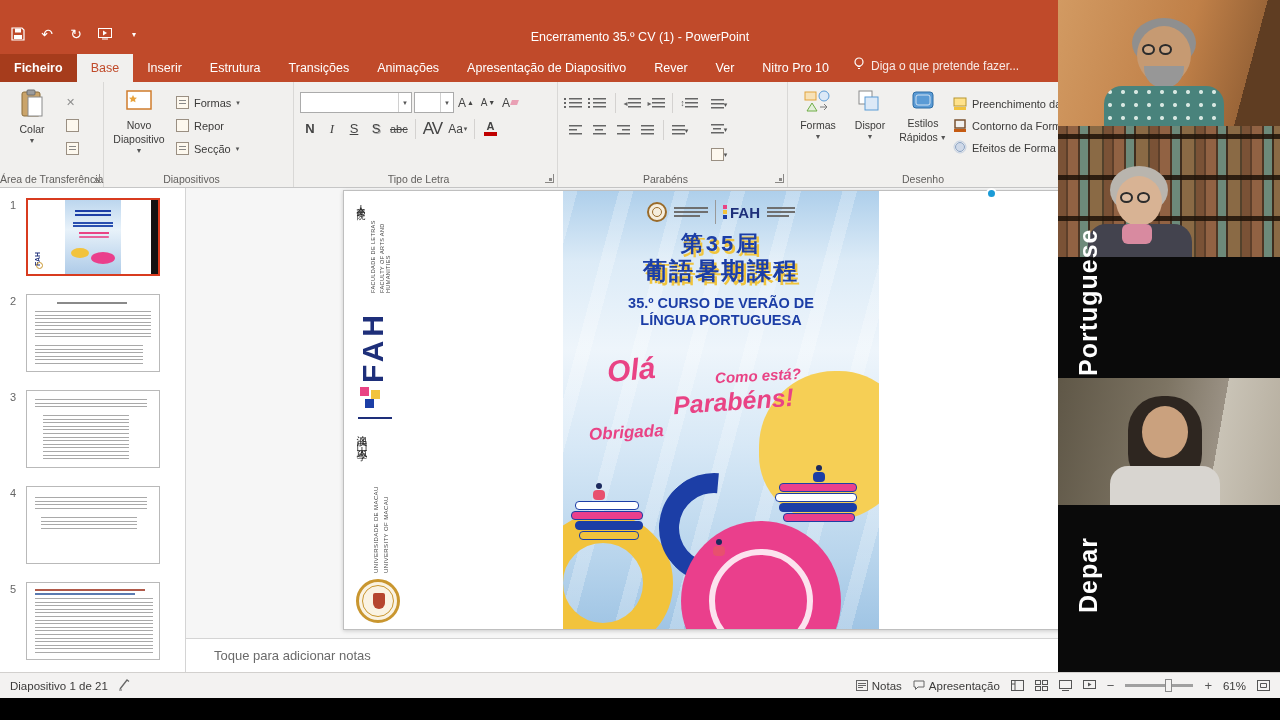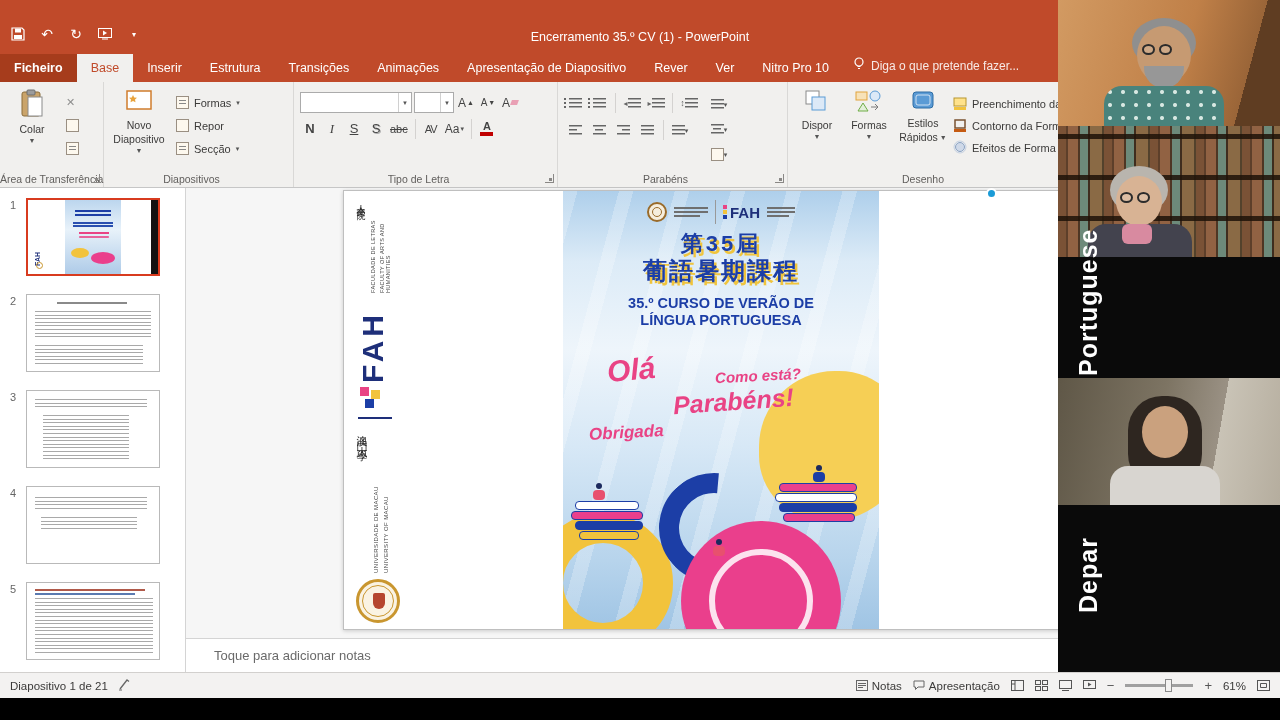--- a/index.html
+++ b/index.html
@@ -287,21 +287,21 @@
               <span style="width:7px;height:5px;background:#e9a0b4;display:inline-block;transform:skewX(-20deg)"></span>
             </div>
         </div>
         <div class="frow">
           <div class="fbtn" style="font-weight:bold">N</div>
           <div class="fbtn" style="font-style:italic;font-family:'Liberation Serif',serif">I</div>
           <div class="fbtn" style="text-decoration:underline">S</div>
           <div class="fbtn" style="text-shadow:1px 1px 0 #aaa">S</div>
           <div class="fbtn" style="font-size:11px;text-decoration:line-through">abc</div>
           <div class="sep-v"></div>
-          <div class="fbtn" style="font-size:11px;letter-spacing:-1px">AV</div>
+          <div class="fbtn" style="font-size:17px;letter-spacing:-1px">AV</div>
           <div class="fbtn" style="font-size:12px">
               <span>Aa</span>
               <span class="caret">▾</span>
             </div>
           <div class="sep-v"></div>
           <div class="fbtn" style="flex-direction:column;gap:0;line-height:1">
             <span style="font-size:11px;font-weight:bold">A</span>
             <span style="width:13px;height:4px;background:#c00000;display:block"></span>
           </div>
         </div>
@@ -368,40 +368,40 @@
               <span class="mini-ic"></span>
               <span class="caret">▾</span>
             </div>
         </div>
       </div>
       <div class="glabel">Parabéns</div>
       <div class="launcher"></div>
     </div>
 
     <div class="group" style="flex:1">
-      <div class="bigbtn" style="width:46px">
-        <span>
-          <svg width="26" height="26" viewBox="0 0 26 26">
-              <rect x="2" y="2" width="13" height="13" fill="#fff" stroke="#8a8a8a"></rect>
-              <rect x="8" y="8" width="13" height="13" fill="#dce9f7" stroke="#5b9bd5"></rect>
-            </svg>
-        </span>
-        <span>Dispor</span>
-        <span class="caret">▼</span>
-      </div>
       <div class="bigbtn" style="width:48px">
         <span>
           <svg width="28" height="26" viewBox="0 0 28 26">
               <rect x="1" y="3" width="11" height="8" fill="#f7e2b8" stroke="#e2a33d"></rect>
               <circle cx="20" cy="7" r="5" fill="#dce9f7" stroke="#5b9bd5"></circle>
               <path d="M3 22l5-8 5 8z" fill="#e2efda" stroke="#70ad47"></path>
               <path d="M16 18h7m0 0l-3-3m3 3l-3 3" stroke="#7a7a7a" fill="none"></path>
             </svg>
         </span>
         <span>Formas</span>
+        <span class="caret">▼</span>
+      </div>
+      <div class="bigbtn" style="width:46px">
+        <span>
+          <svg width="26" height="26" viewBox="0 0 26 26">
+              <rect x="2" y="2" width="13" height="13" fill="#fff" stroke="#8a8a8a"></rect>
+              <rect x="8" y="8" width="13" height="13" fill="#dce9f7" stroke="#5b9bd5"></rect>
+            </svg>
+        </span>
+        <span>Dispor</span>
         <span class="caret">▼</span>
       </div>
       <div class="bigbtn" style="width:50px">
         <span>
           <svg width="26" height="24" viewBox="0 0 26 24">
               <rect x="3" y="3" width="20" height="16" rx="3" fill="#5b9bd5" stroke="#2e6da4"></rect>
               <rect x="6" y="6" width="14" height="10" rx="2" fill="none" stroke="#fff" opacity=".7"></rect>
             </svg>
         </span>
         <span>Estilos</span>

